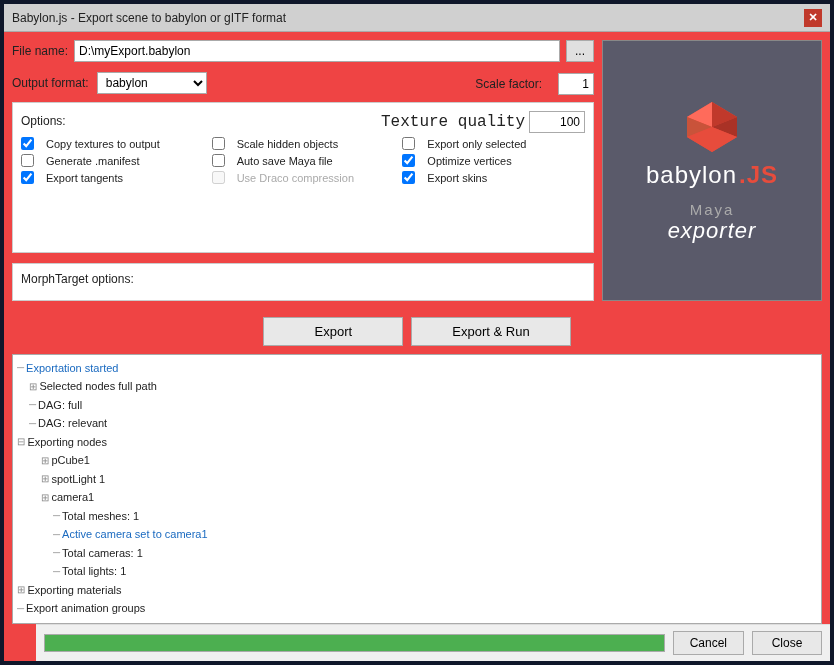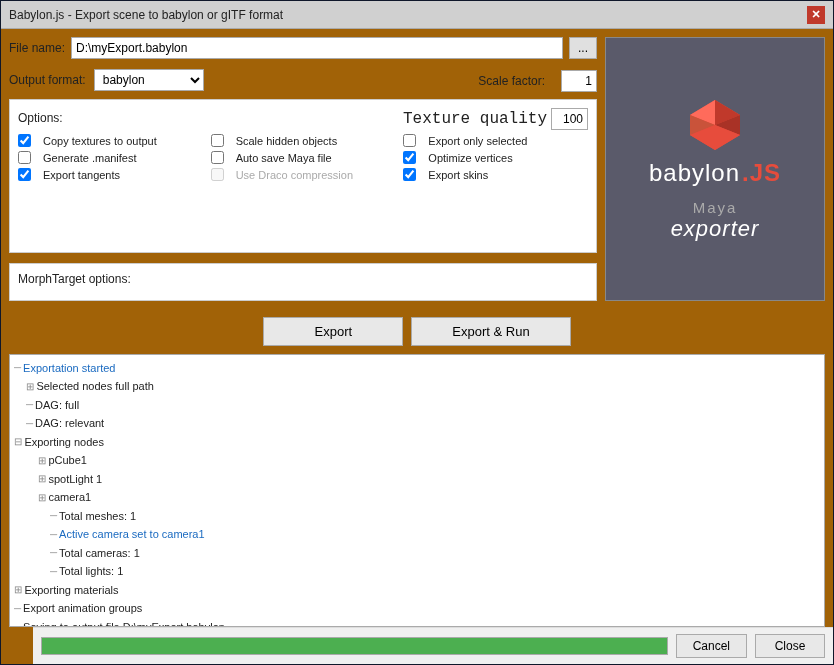--- a/index.html
+++ b/index.html
@@ -7,22 +7,22 @@
       font-family: 'Segoe UI', Tahoma, sans-serif;
       font-size: 12px;
       background: #f0f0f0;
       width: 834px;
       height: 665px;
       overflow: hidden;
     }
     .window {
       width: 834px;
       height: 665px;
-      background: #a16207;
-      border: 1px solid #0f172a;
+      background: #ef4444;
+      border: 4px solid #0f172a;
       display: flex;
       flex-direction: column;
     }
     .title-bar {
       background: #d0d0d0;
       border-bottom: 1px solid #aaa;
       padding: 4px 8px;
       display: flex;
       align-items: center;
       justify-content: space-between;
@@ -160,21 +160,21 @@
       align-items: center;
       gap: 4px;
       margin-bottom: 4px;
     }
     .texture-quality-label {
       font-size: 16px;
       color: #222;
       font-family: Liberation Mono, monospace;
     }
     .texture-quality-input {
-      width: 37px;
+      width: 56px;
       border: 1px solid #aaa;
       background: white;
       padding: 2px 4px;
       font-size: 12px;
       height: 22px;
       text-align: right;
     }
     .options-section {
       border: 1px solid #ccc;
       background: white;

